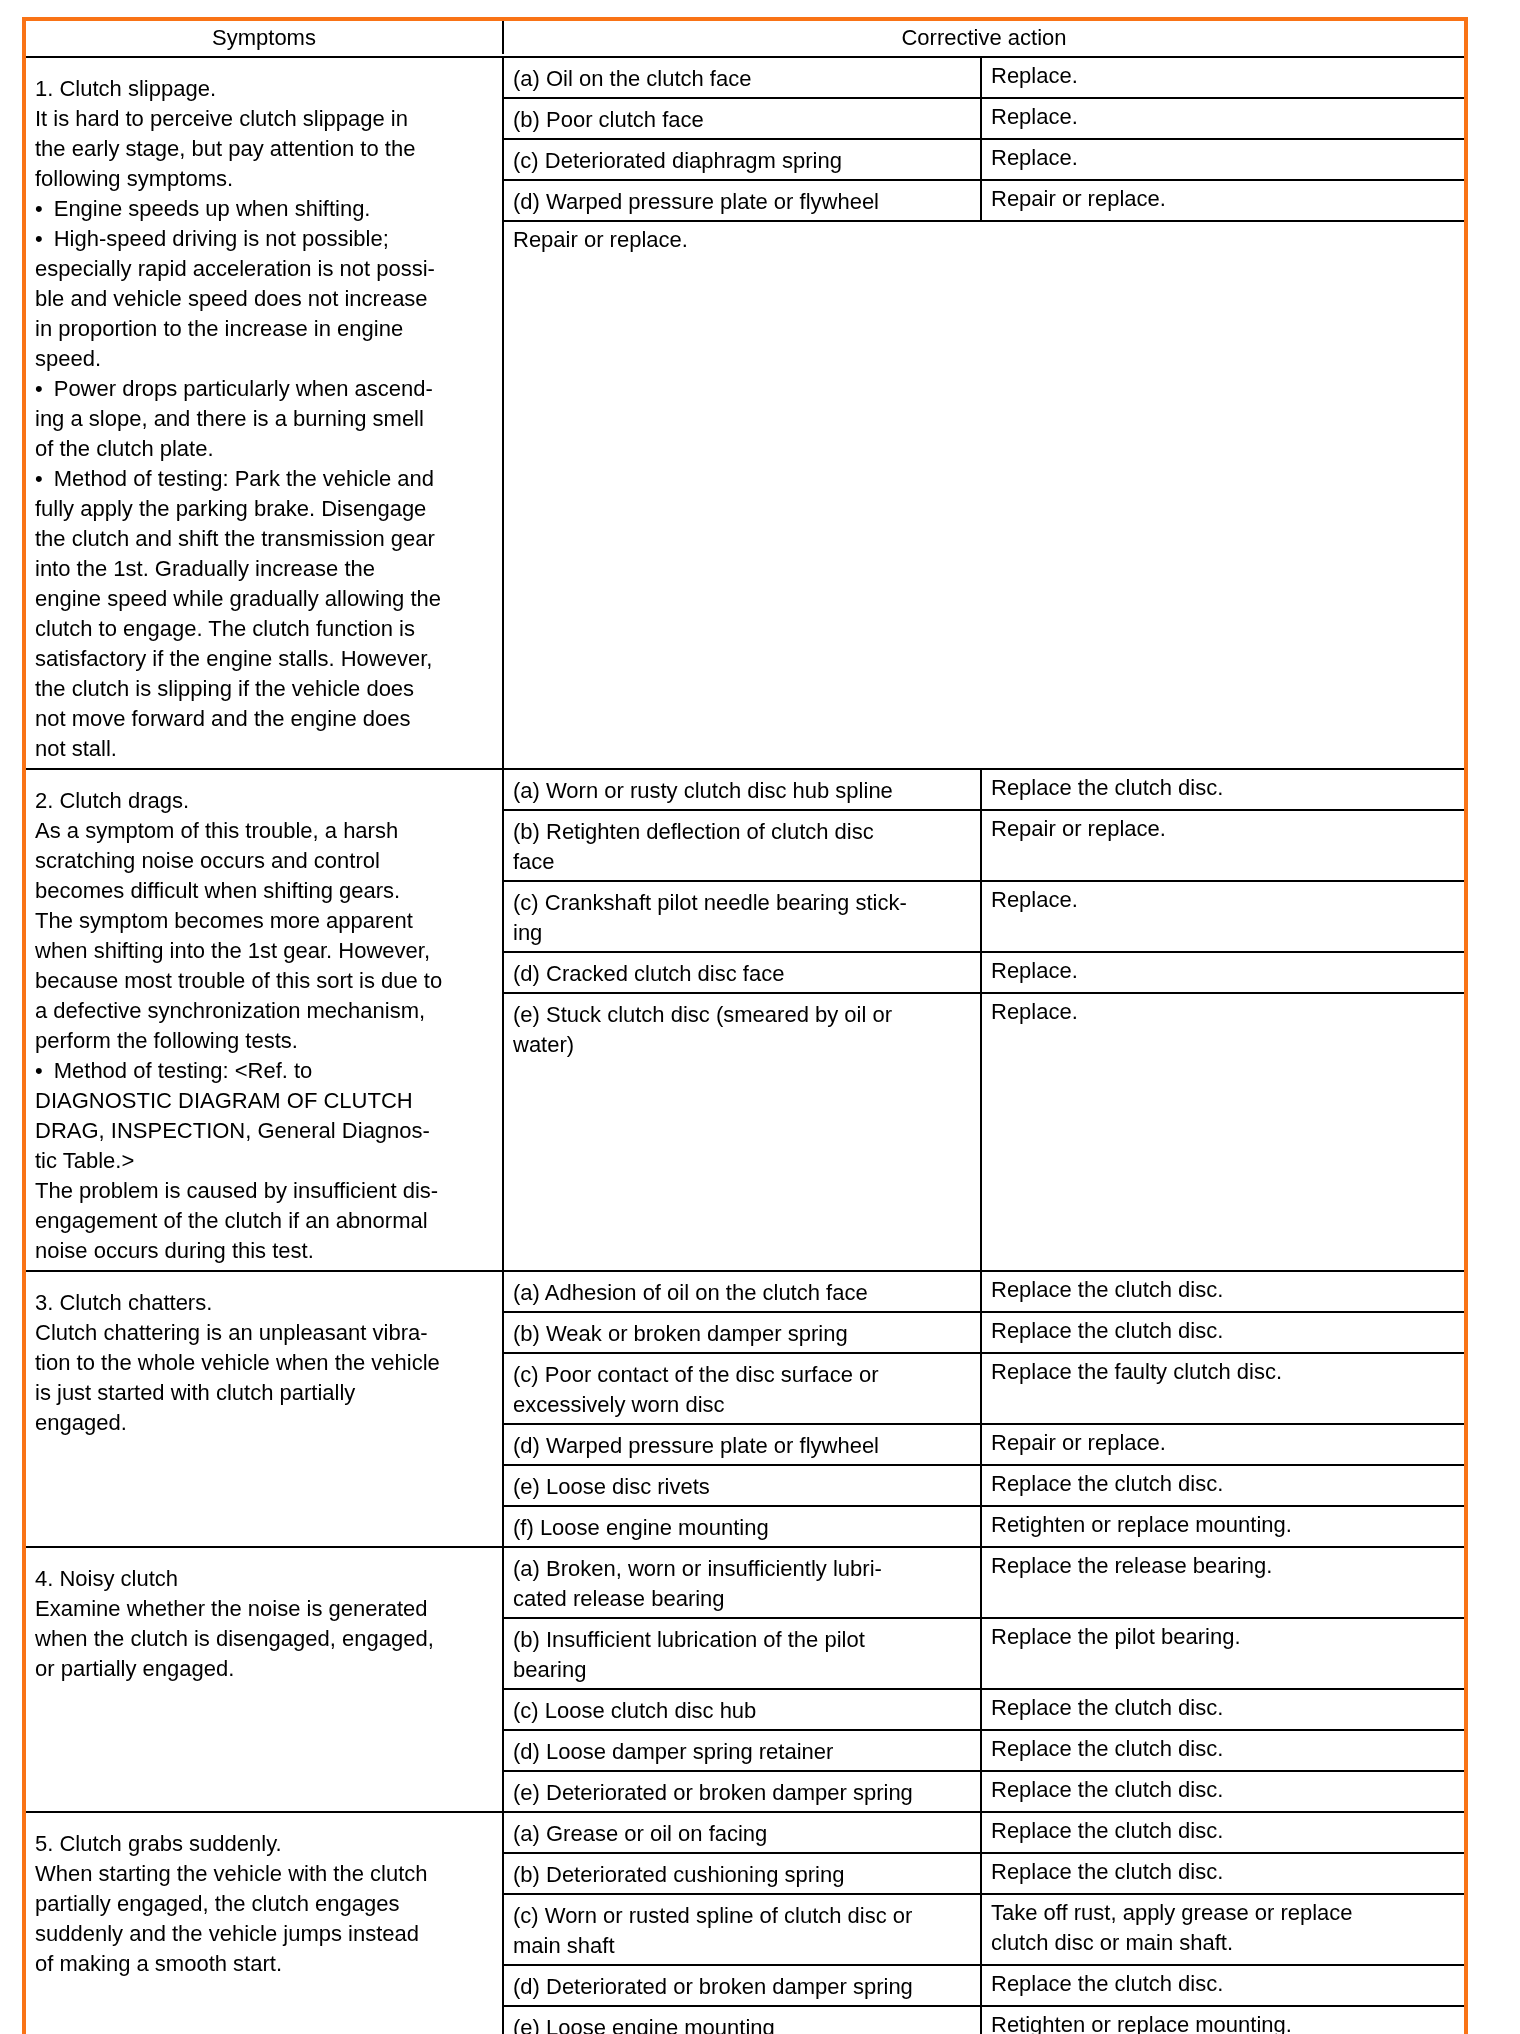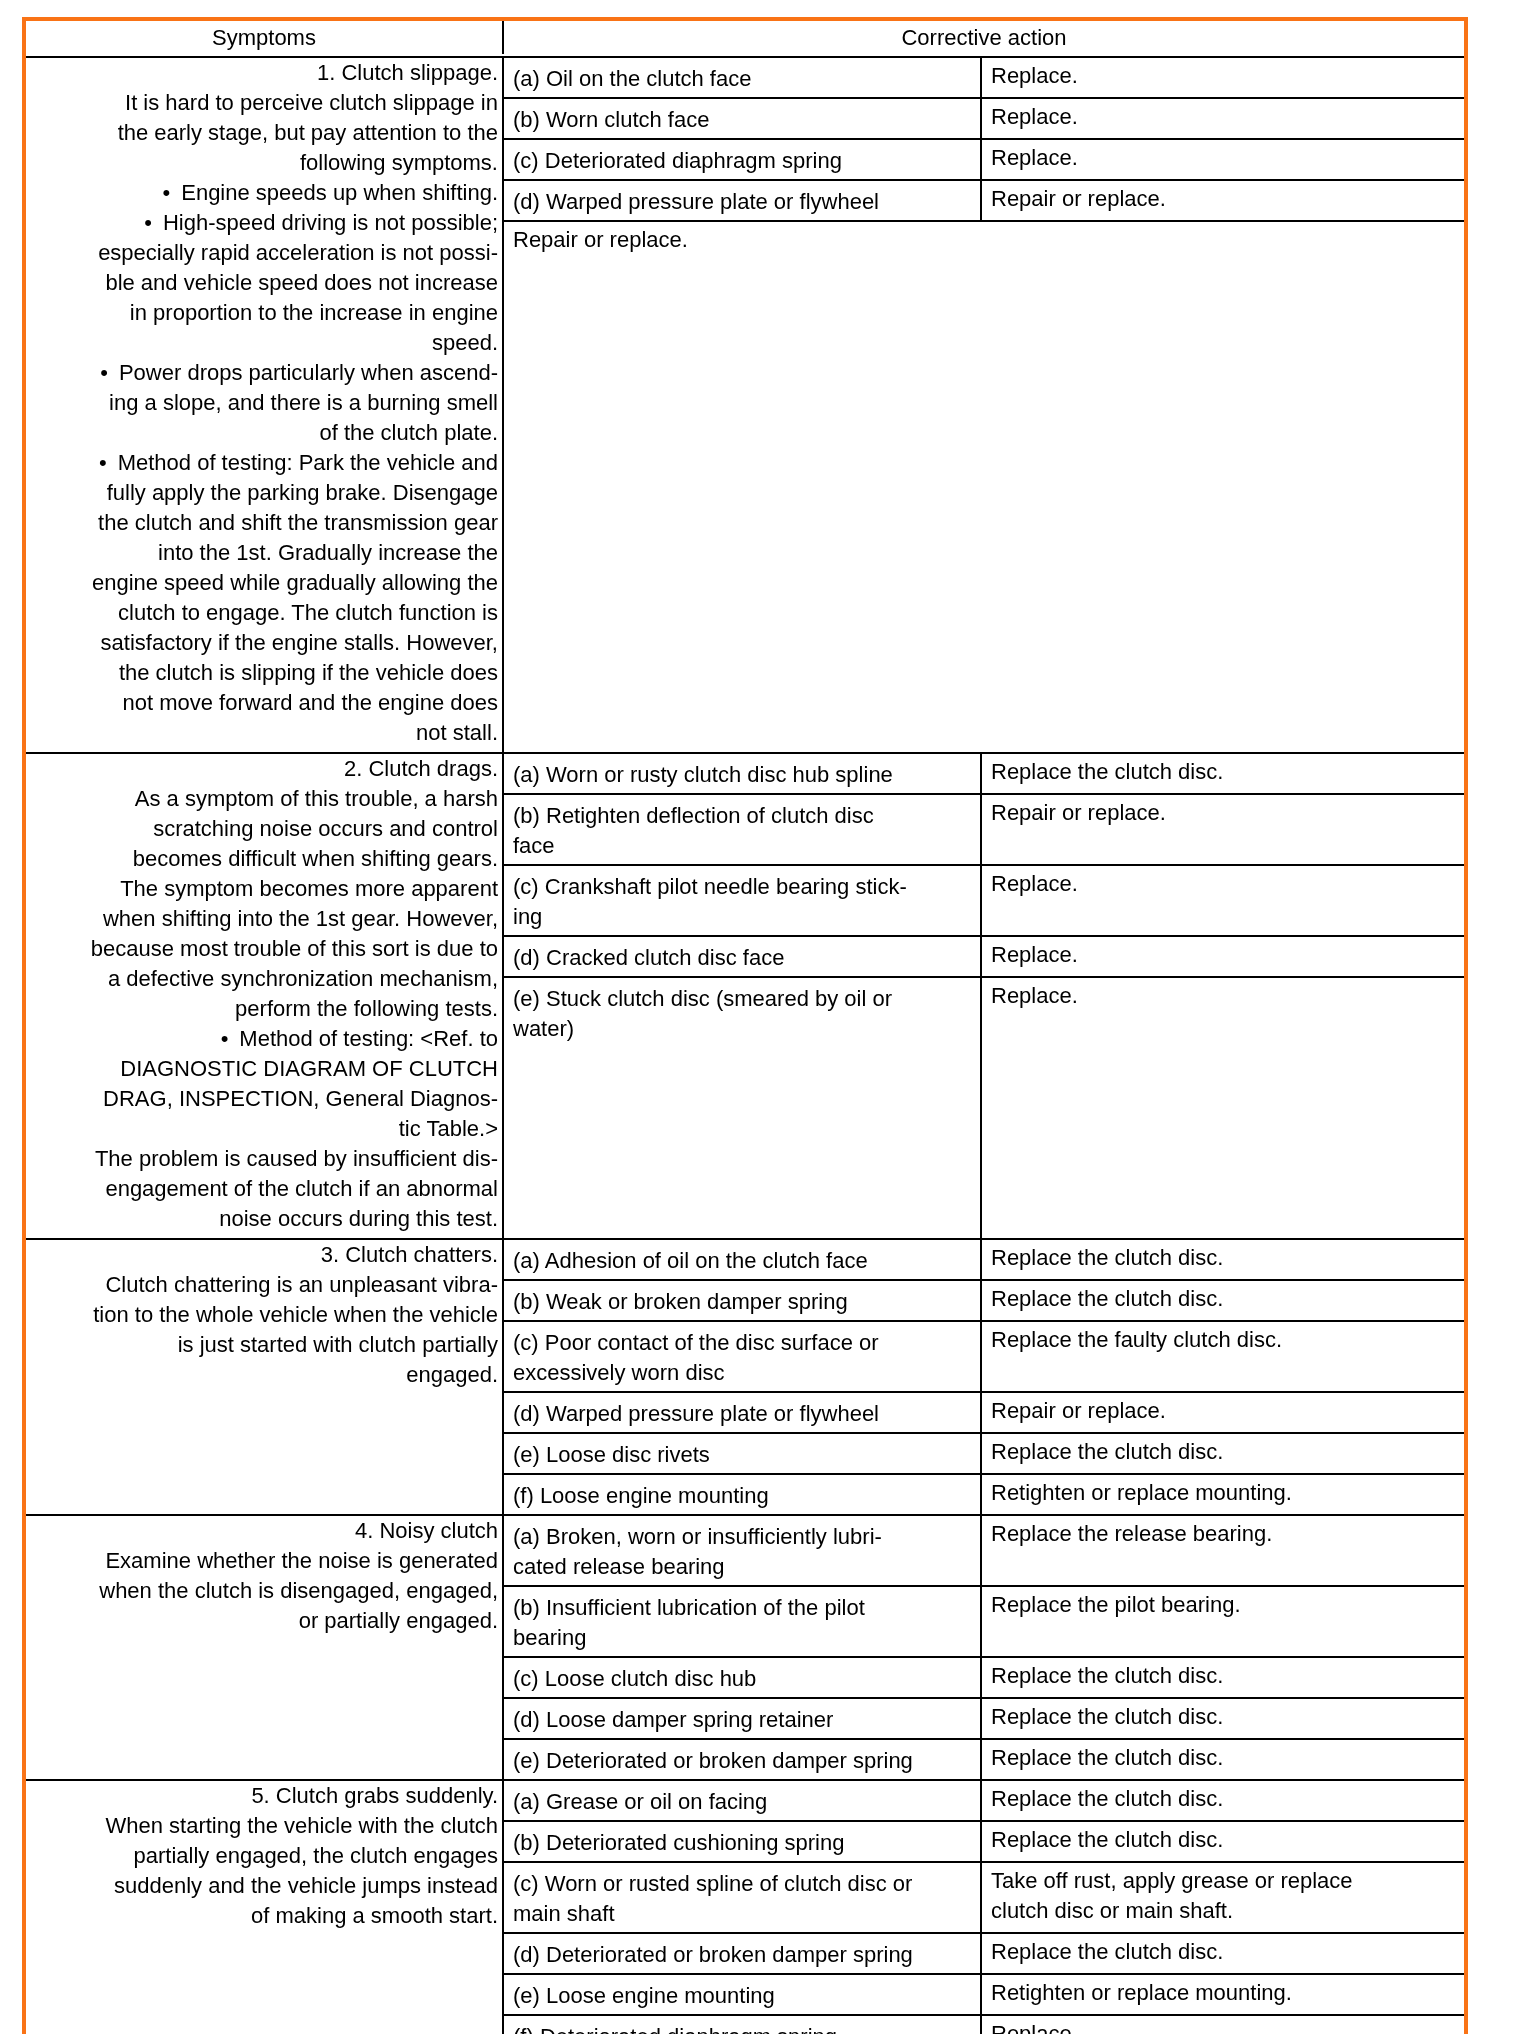--- a/index.html
+++ b/index.html
@@ -38,25 +38,24 @@
   .c1, .c2 { width: 478px; border-right: 2px solid #000000; }
   .c3 { flex: 1; }
   .group {
     display: flex;
     border-bottom: 2px solid #000000;
   }
   .group:last-child { border-bottom: none; }
   .symptom-cell {
     width: 478px;
     border-right: 2px solid #000000;
-    padding: 0 4px 4px 9px;
+    padding: 16px 4px 4px 9px;
     font-size: 22px;
     line-height: 30px;
     white-space: pre-line;
-    text-align: right;
   }
   .rows {
     flex: 1;
     display: flex;
     flex-direction: column;
   }
   .subrow {
     display: flex;
     min-height: 36px;
     border-bottom: 2px solid #000000;
@@ -115,21 +114,21 @@
 satisfactory if the engine stalls. However,
 the clutch is slipping if the vehicle does
 not move forward and the engine does
 not stall.</div>
           <div class="rows">
             <div class="subrow">
               <div class="cause-cell">(a) Oil on the clutch face</div>
               <div class="action-cell">Replace.</div>
             </div>
             <div class="subrow">
-              <div class="cause-cell">(b) Worn clutch face</div>
+              <div class="cause-cell">(b) Poor clutch face</div>
               <div class="action-cell">Replace.</div>
             </div>
             <div class="subrow">
               <div class="cause-cell">(c) Deteriorated diaphragm spring</div>
               <div class="action-cell">Replace.</div>
             </div>
             <div class="subrow">
               <div class="cause-cell">(d) Warped pressure plate or flywheel</div>
               <div class="action-cell">Repair or replace.</div>
             </div>

